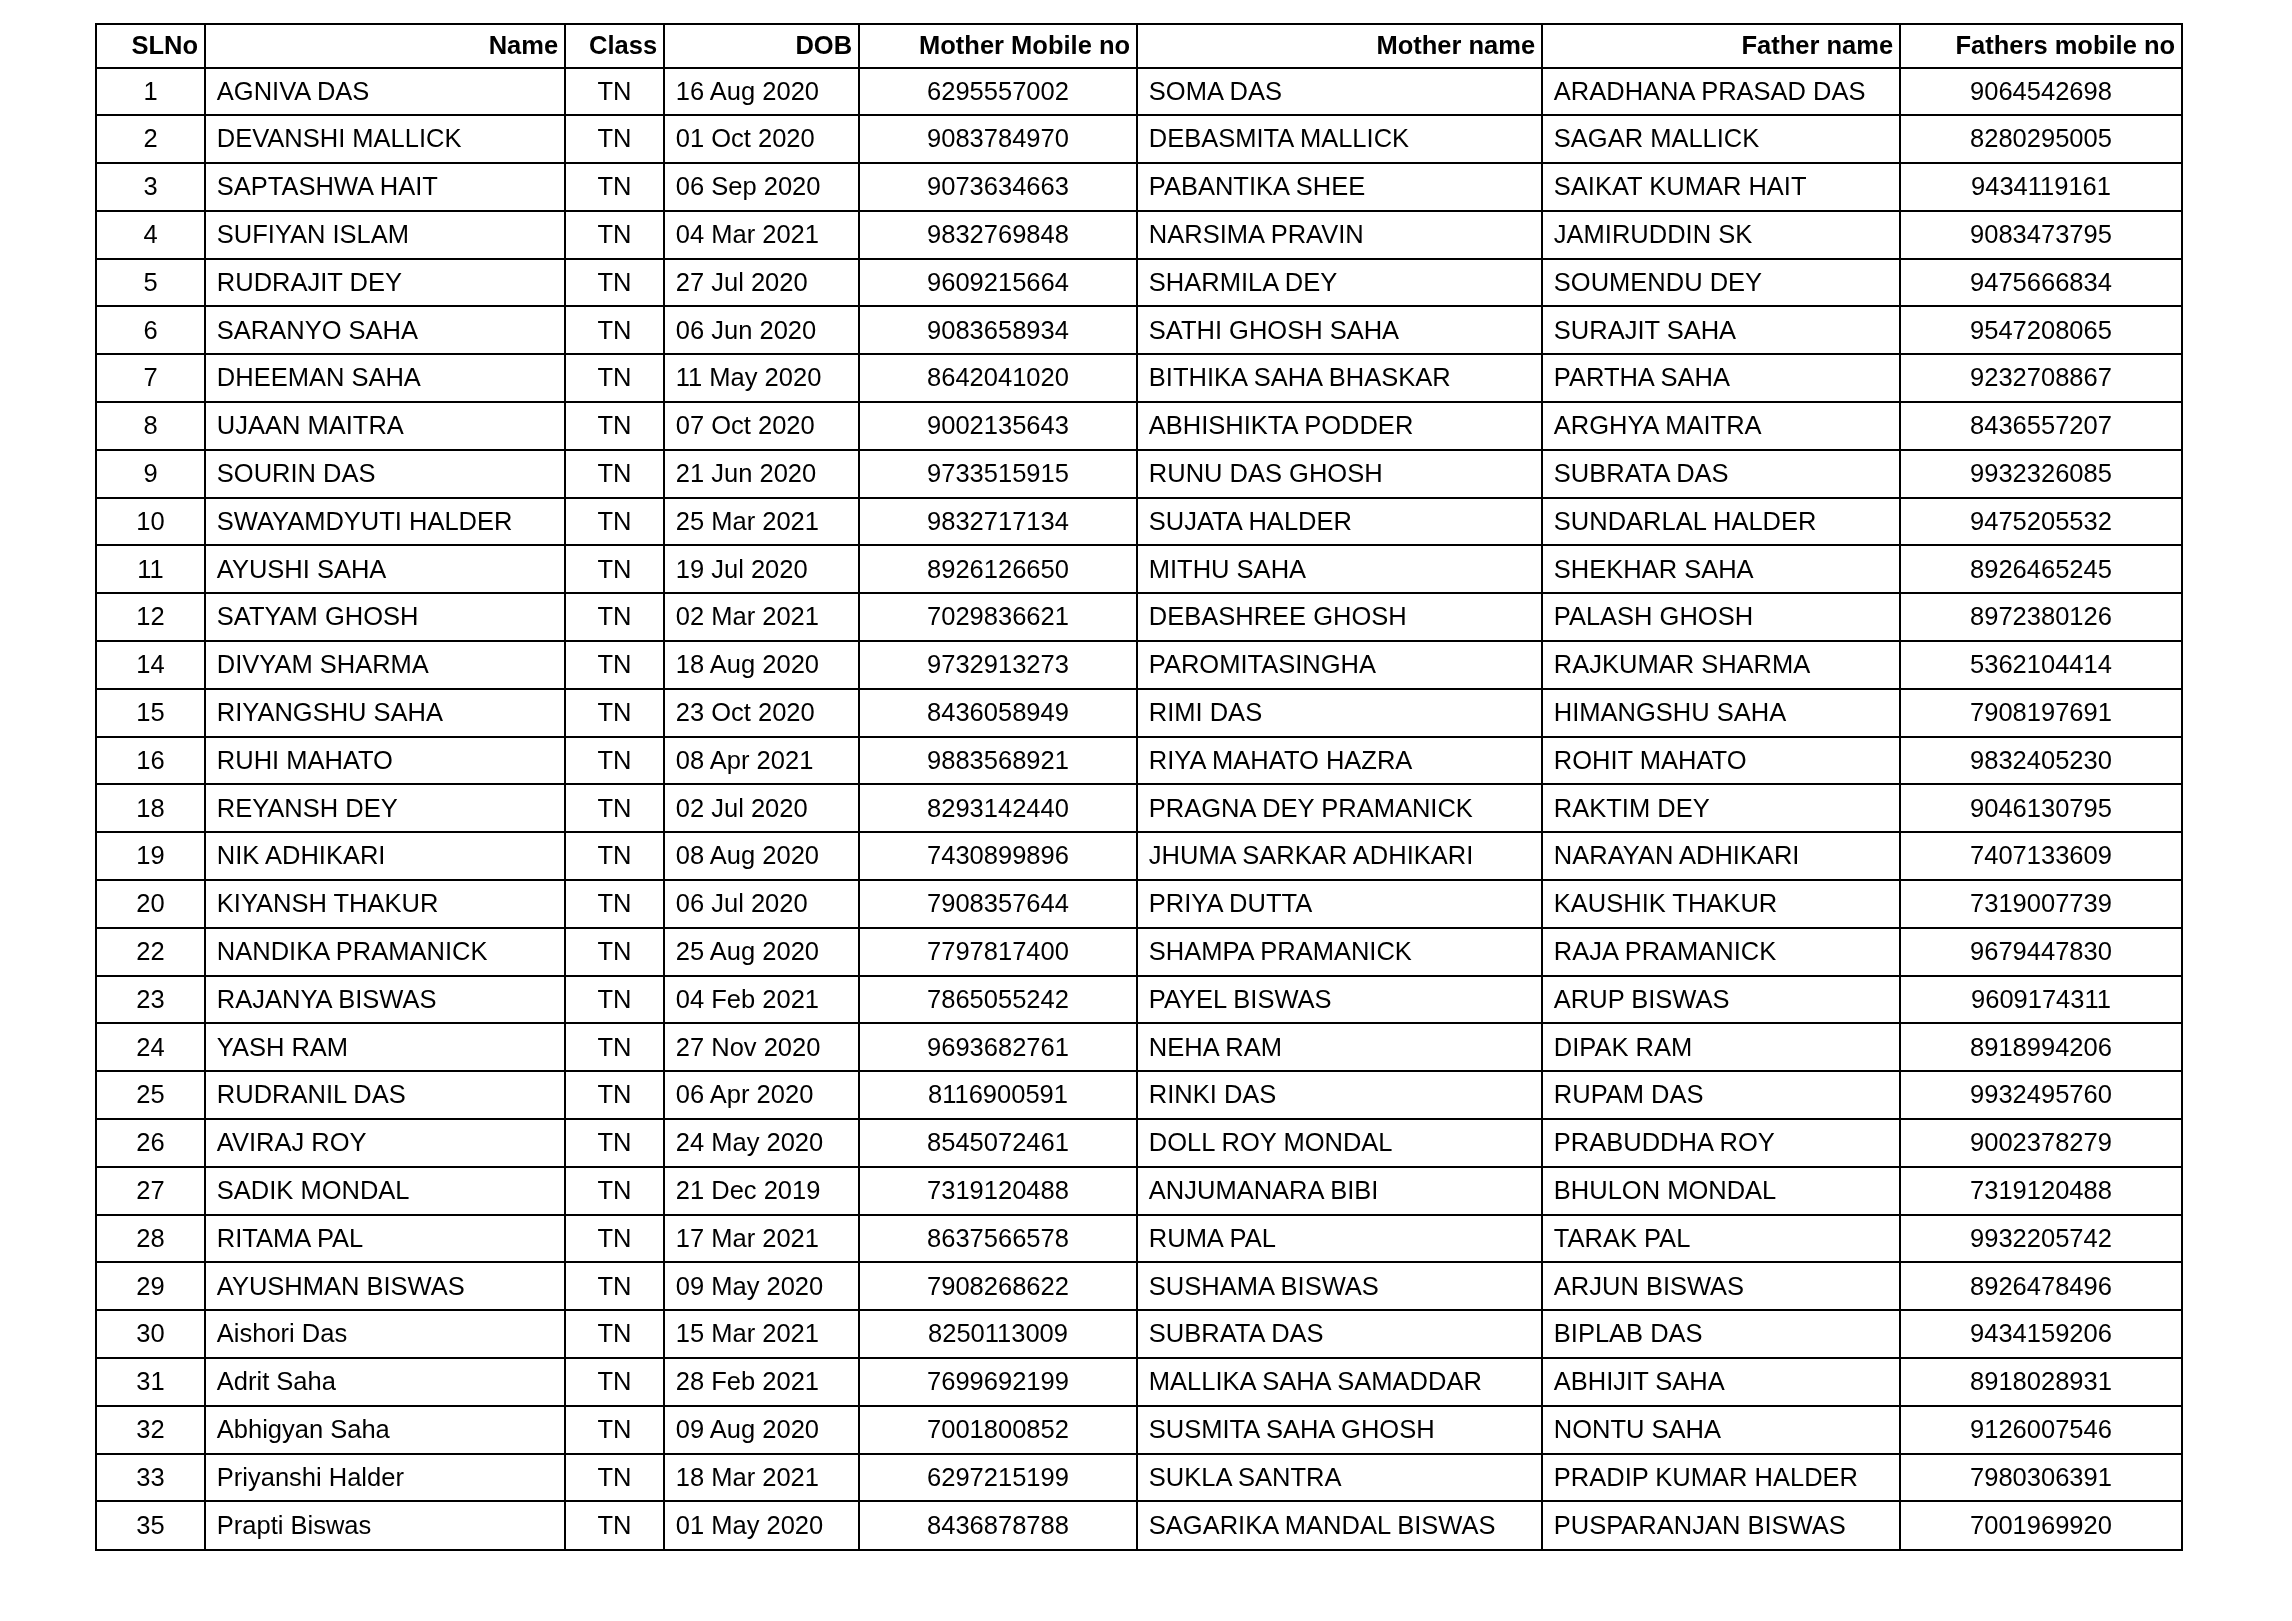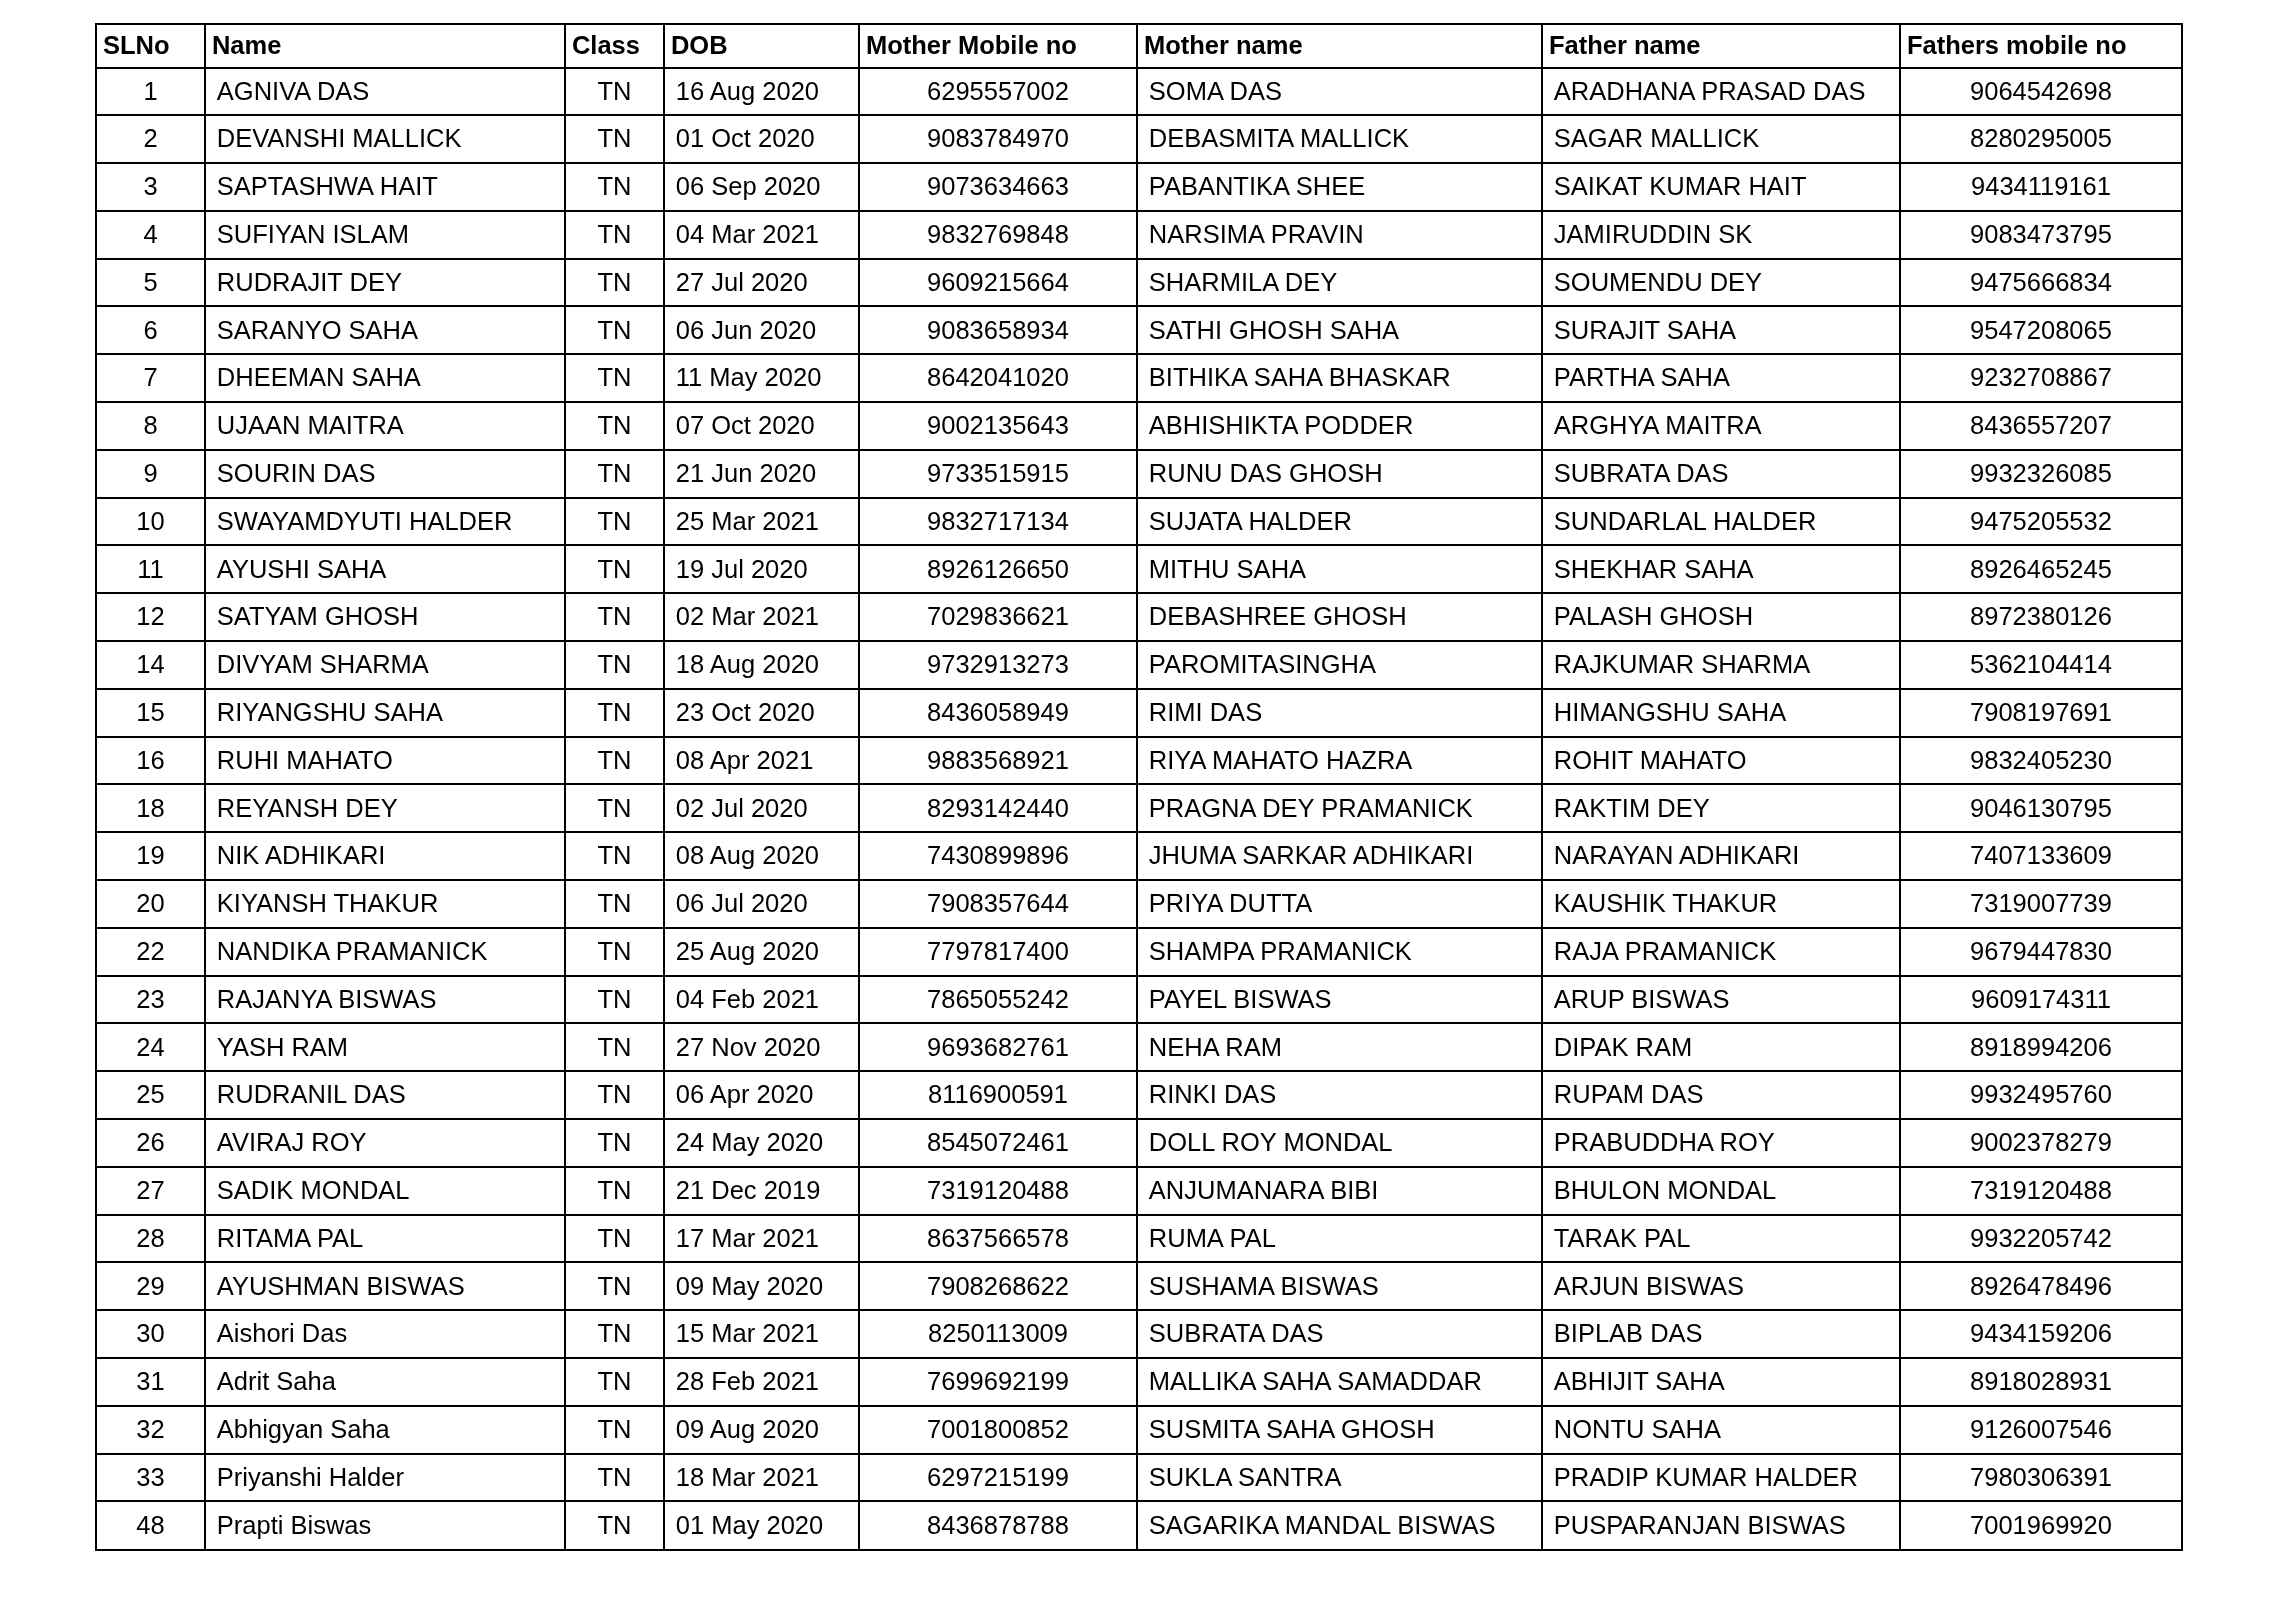--- a/index.html
+++ b/index.html
@@ -30,21 +30,21 @@
     font-size: 25.5px;
     line-height: 1;
     height: 42px;
     padding: 0 5.9px;
     white-space: nowrap;
     overflow: hidden;
     background: #ffffff;
   }
   .sheet-table th {
     font-weight: bold;
-    text-align: left;
+    text-align: right;
   }
   .sheet-table thead tr th {
     border-bottom-width: 2.9px;
   }
   .sheet-table td.al { text-align: left; padding-left: 10.8px; }
   .sheet-table td.ac { text-align: center; }
   .sheet-table tr.group-sep td { border-bottom-width: 2.9px; }
 </style>
 </head>
 <body>
@@ -367,21 +367,21 @@
         <td class="ac">33</td>
         <td class="al">Priyanshi Halder</td>
         <td class="ac">TN</td>
         <td class="al">18 Mar 2021</td>
         <td class="ac">6297215199</td>
         <td class="al">SUKLA SANTRA</td>
         <td class="al">PRADIP KUMAR HALDER</td>
         <td class="ac">7980306391</td>
       </tr>
       <tr>
-        <td class="ac">48</td>
+        <td class="ac">35</td>
         <td class="al">Prapti Biswas</td>
         <td class="ac">TN</td>
         <td class="al">01 May 2020</td>
         <td class="ac">8436878788</td>
         <td class="al">SAGARIKA MANDAL BISWAS</td>
         <td class="al">PUSPARANJAN BISWAS</td>
         <td class="ac">7001969920</td>
       </tr>
     </tbody>
 </table>

